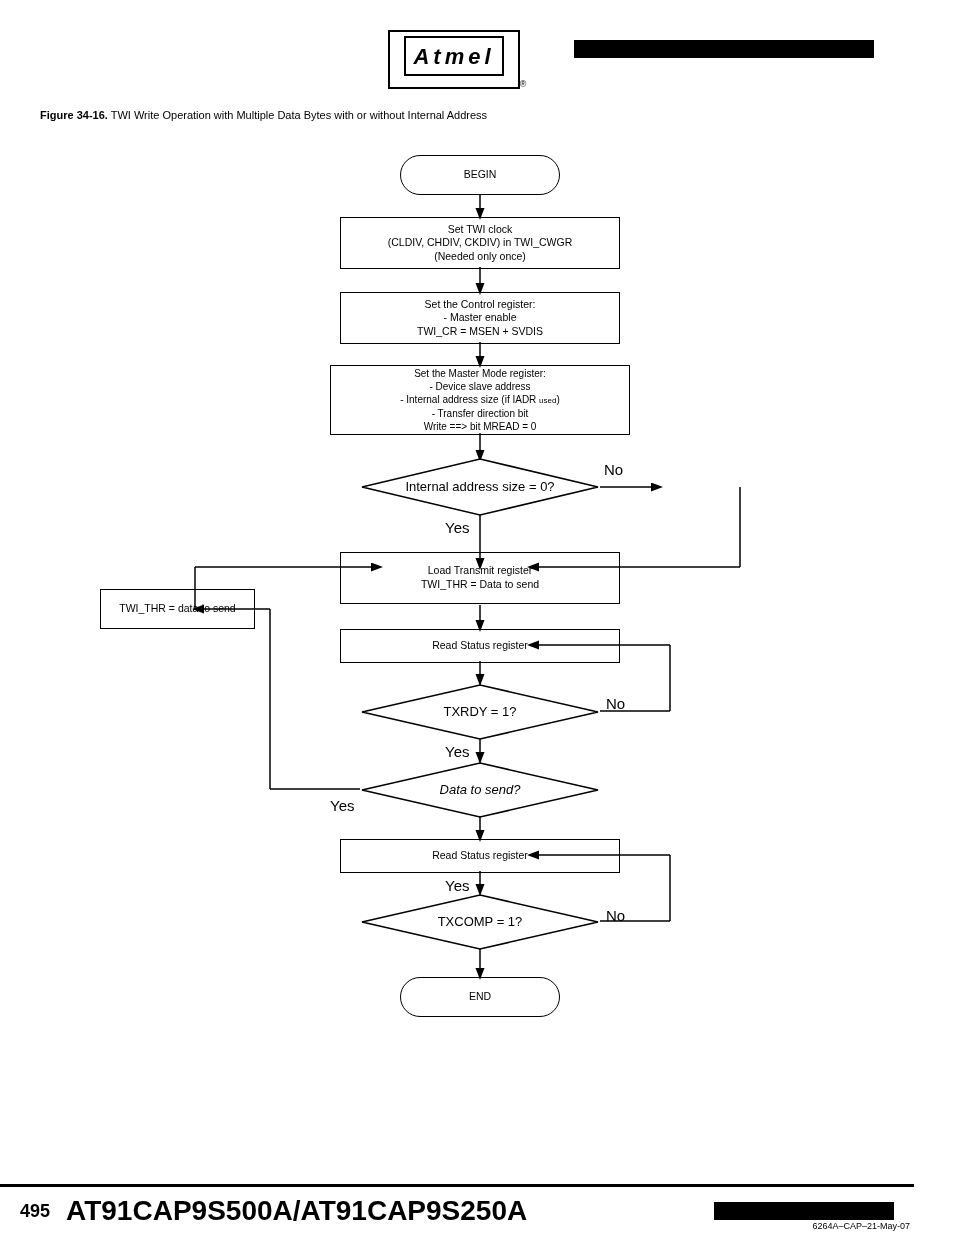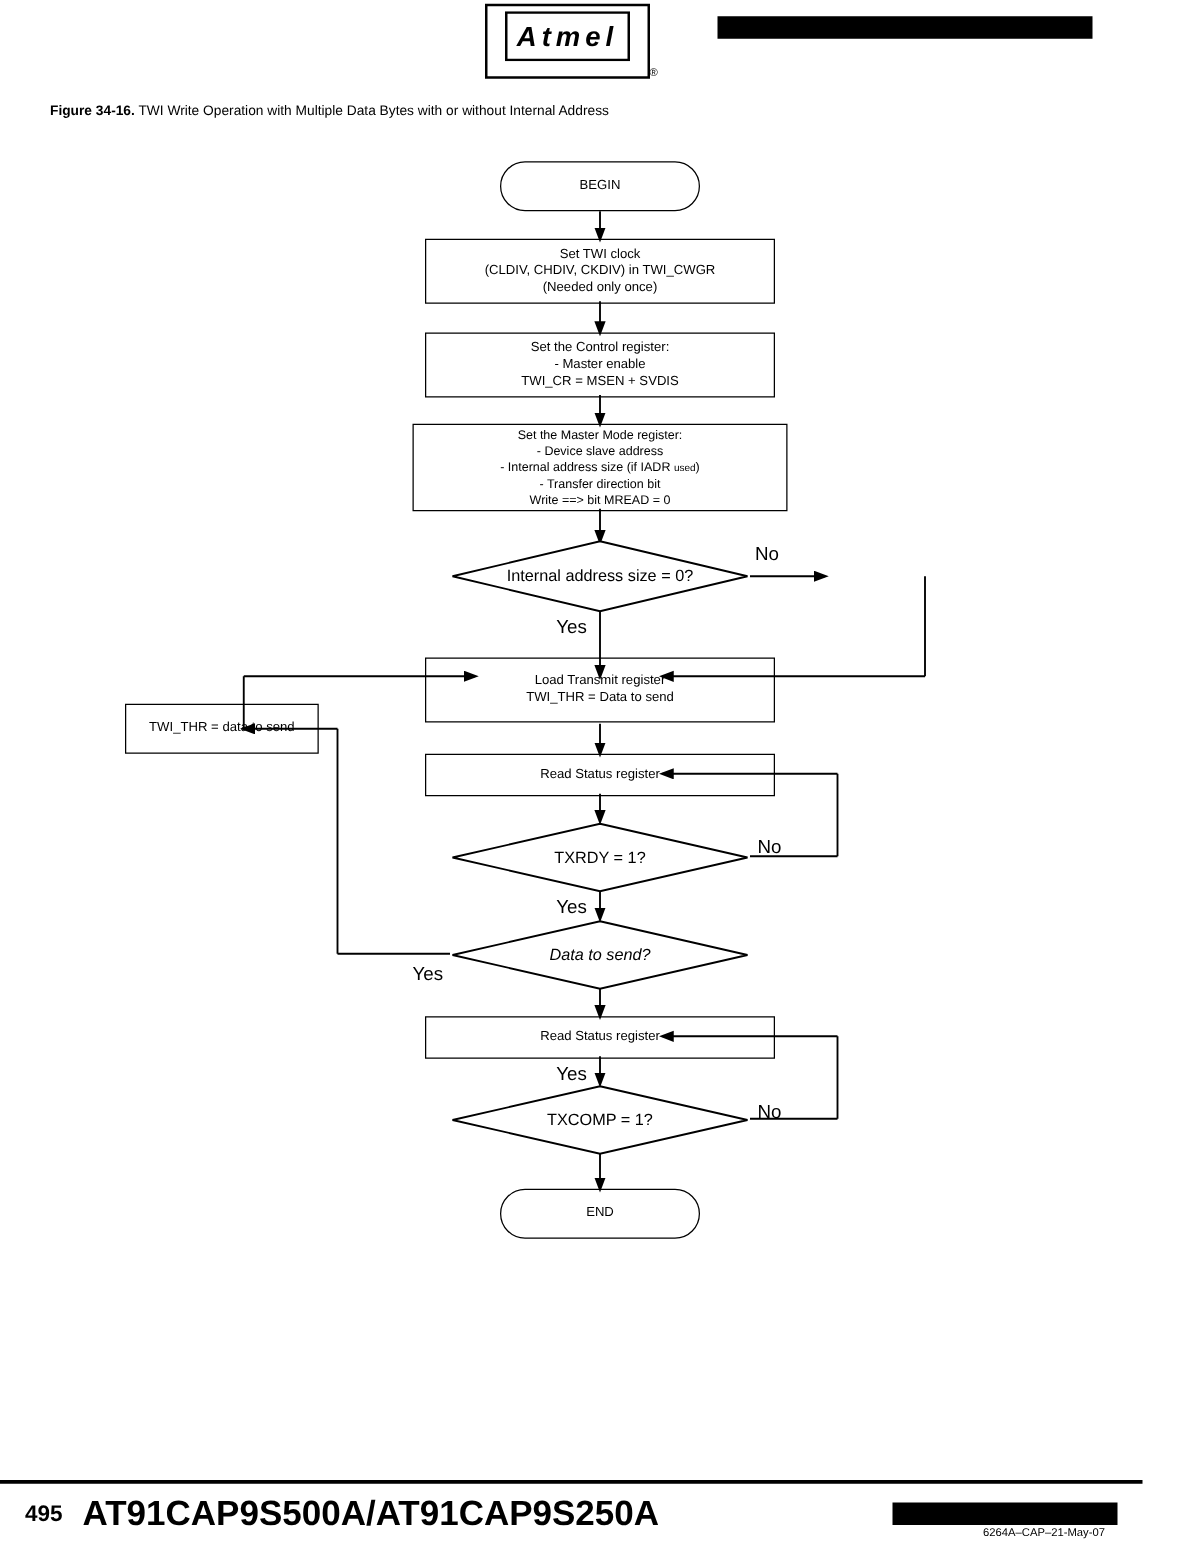--- a/index.html
+++ b/index.html
@@ -8,21 +8,21 @@
       font-family: Arial, sans-serif;
       font-size: 11px;
       width: 954px;
       min-height: 1235px;
       position: relative;
     }
     .page {
       width: 914px;
       min-height: 1235px;
       position: relative;
-      padding: 3px 40px;
+      padding: 30px 40px;
     }
     
     .header {
       display: flex;
       justify-content: center;
       align-items: center;
       margin-bottom: 20px;
       position: relative;
     }
     .logo-area {
@@ -317,16 +317,16 @@
     <div class="shape rounded-rect" style="left:360px;top:840px;width:160px;height:40px;">
       <span>END</span>
     </div>
 
   </div>
 
   <div class="footer" style="position:absolute;bottom:0;left:0;right:0;border-top:3px solid #000;display:flex;padding:8px 20px;">
     <span class="footer-page" style="font-size:18px;font-weight:bold;margin-right:16px;">495</span>
     <span class="footer-title" style="font-size:28px;font-weight:bold;flex:1;">AT91CAP9S500A/AT91CAP9S250A</span>
     <div class="footer-bar" style="width:180px;height:18px;background:#000;margin-left:10px;"></div>
-    <span class="footer-ref" style="position:absolute;bottom:4px;right:30px;font-size:9px;">6264A–CAP–21-May-07</span>
+    <span class="footer-ref" style="position:absolute;bottom:4px;right:4px;font-size:9px;">6264A–CAP–21-May-07</span>
   </div>
 
 </div>
 
 </body></html>

